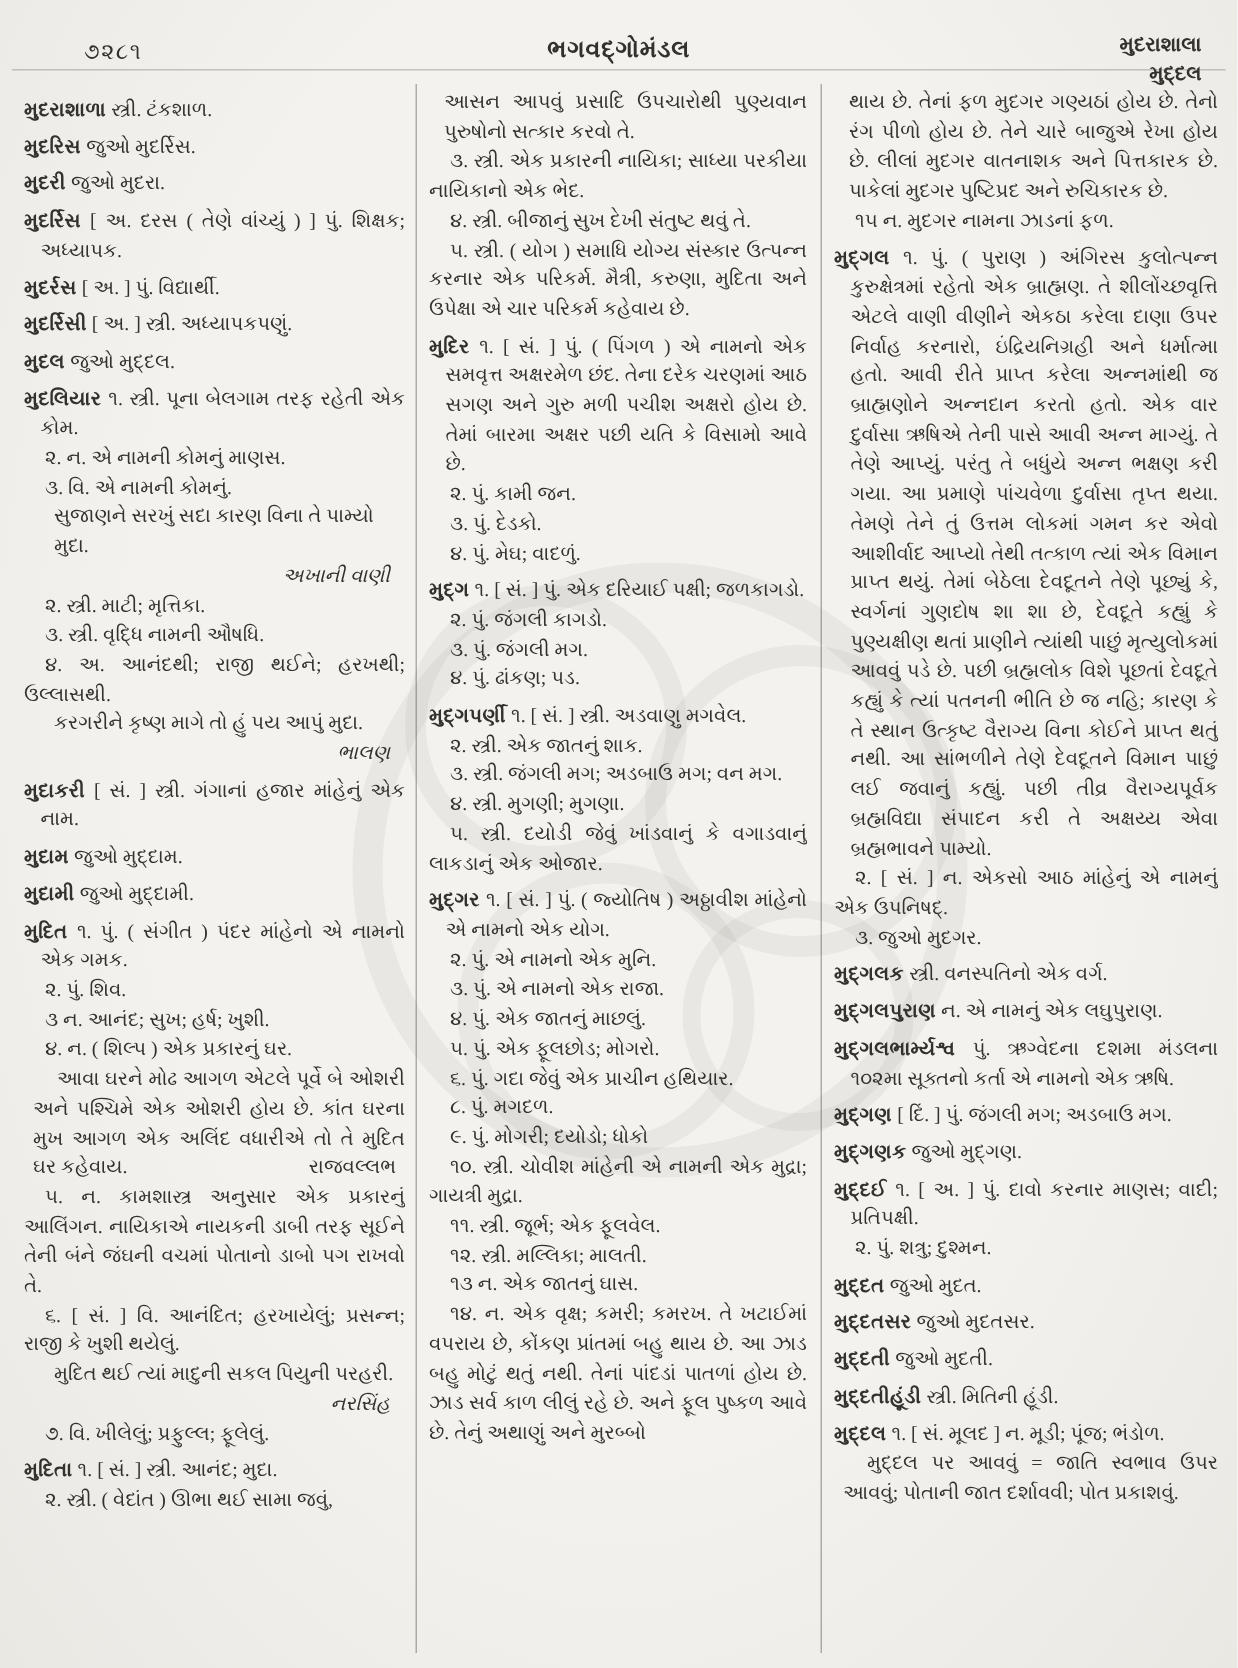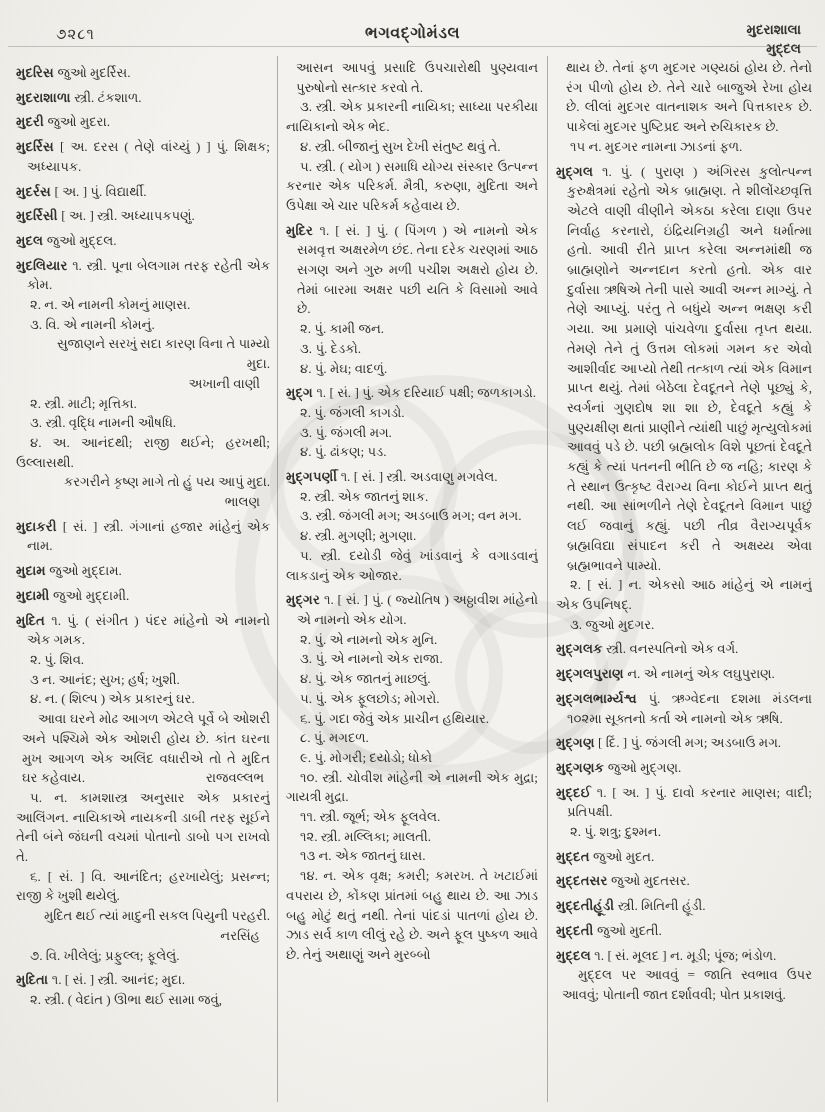--- a/index.html
+++ b/index.html
@@ -27,22 +27,22 @@
   #col-3{left:556px;width:256px;}
   .col-sep{position:absolute;top:56px;height:1046px;width:1px;background:rgba(90,86,78,0.45);}
   #sep-1{left:277px;}
   #sep-2{left:547px;}
   
   p{margin:0;}
   p.entry{margin-top:5px;padding-left:11px;text-indent:-11px;}
   .hw{font-weight:bold;letter-spacing:0.2px;}
   p.sense{text-indent:14px;}
   p.note{padding-left:6px;text-indent:16px;}
-  p.verse{margin-left:20px;text-align:right;}
-  p.attr{text-align:right;padding-right:10px;}
+  p.verse{margin-left:20px;text-align:left;}
+  p.attr{text-align:right;padding-right:10px;font-style:italic;}
   p.cont{padding-left:10px;}
   .attr-inline{float:right;padding-right:6px;}
   
   .wm{position:absolute;border-style:solid;border-color:rgba(105,100,88,0.07);border-radius:50%;}
   #wm-1{left:235px;top:375px;width:370px;height:370px;border-width:20px;}
   #wm-2{left:270px;top:390px;width:160px;height:160px;border-width:14px;}
   #wm-3{left:430px;top:430px;width:180px;height:180px;border-width:14px;}
   #wm-4{left:305px;top:575px;width:170px;height:170px;border-width:14px;}
   #wm-5{left:455px;top:600px;width:130px;height:130px;border-width:12px;}
 </style>
@@ -63,22 +63,22 @@
 
   <div>
     <div class="wm" id="wm-1"></div>
     <div class="wm" id="wm-2"></div>
     <div class="wm" id="wm-3"></div>
     <div class="wm" id="wm-4"></div>
     <div class="wm" id="wm-5"></div>
   </div>
 
   <div class="col" id="col-1">
+      <p class="entry"><b class="hw">મુદરાશાળા </b>સ્ત્રી. ટંકશાળ.</p>
       <p class="entry"><b class="hw">મુદરિસ </b>જુઓ મુદર્રિસ.</p>
-      <p class="entry"><b class="hw">મુદરાશાળા </b>સ્ત્રી. ટંકશાળ.</p>
       <p class="entry"><b class="hw">મુદરી </b>જુઓ મુદરા.</p>
       <p class="entry"><b class="hw">મુદર્રિસ </b>[ અ. દરસ ( તેણે વાંચ્યું ) ] પું. શિક્ષક; અધ્યાપક.</p>
       <p class="entry"><b class="hw">મુદર્રસ </b>[ અ. ] પું. વિદ્યાર્થી.</p>
       <p class="entry"><b class="hw">મુદર્રિસી </b>[ અ. ] સ્ત્રી. અધ્યાપકપણું.</p>
       <p class="entry"><b class="hw">મુદલ </b>જુઓ મુદ્દલ.</p>
       <p class="entry"><b class="hw">મુદલિયાર </b>૧. સ્ત્રી. પૂના બેલગામ તરફ રહેતી એક કોમ.</p>
       <p class="sense">૨. ન. એ નામની કોમનું માણસ.</p>
       <p class="sense">૩. વિ. એ નામની કોમનું.</p>
       <p class="verse">સુજાણને સરખું સદા કારણ વિના તે પામ્યો મુદા.</p>
       <p class="attr">અખાની વાણી</p>
@@ -145,19 +145,19 @@
       <p class="sense">૩. જુઓ મુદગર.</p>
       <p class="entry"><b class="hw">મુદ્ગલક </b>સ્ત્રી. વનસ્પતિનો એક વર્ગ.</p>
       <p class="entry"><b class="hw">મુદ્ગલપુરાણ </b>ન. એ નામનું એક લઘુપુરાણ.</p>
       <p class="entry"><b class="hw">મુદ્ગલભાર્મ્યશ્વ </b>પું. ઋગ્વેદના દશમા મંડલના ૧૦૨મા સૂક્તનો કર્તા એ નામનો એક ઋષિ.</p>
       <p class="entry"><b class="hw">મુદ્ગણ </b>[ દિં. ] પું. જંગલી મગ; અડબાઉ મગ.</p>
       <p class="entry"><b class="hw">મુદ્ગણક </b>જુઓ મુદ્ગણ.</p>
       <p class="entry"><b class="hw">મુદ્દઈ </b>૧. [ અ. ] પું. દાવો કરનાર માણસ; વાદી; પ્રતિપક્ષી.</p>
       <p class="sense">૨. પું. શત્રુ; દુશ્મન.</p>
       <p class="entry"><b class="hw">મુદ્દત </b>જુઓ મુદત.</p>
       <p class="entry"><b class="hw">મુદ્દતસર </b>જુઓ મુદતસર.</p>
+      <p class="entry"><b class="hw">મુદ્દતી </b>જુઓ મુદતી.</p>
       <p class="entry"><b class="hw">મુદ્દતીહૂંડી </b>સ્ત્રી. મિતિની હૂંડી.</p>
-      <p class="entry"><b class="hw">મુદ્દતી </b>જુઓ મુદતી.</p>
       <p class="entry"><b class="hw">મુદ્દલ </b>૧. [ સં. મૂલદ ] ન. મૂડી; પૂંજ; ભંડોળ.</p>
       <p class="note">મુદ્દલ પર આવવું = જાતિ સ્વભાવ ઉપર આવવું; પોતાની જાત દર્શાવવી; પોત પ્રકાશવું.</p>
     </div>
 
 </div>
 
 </body></html>

